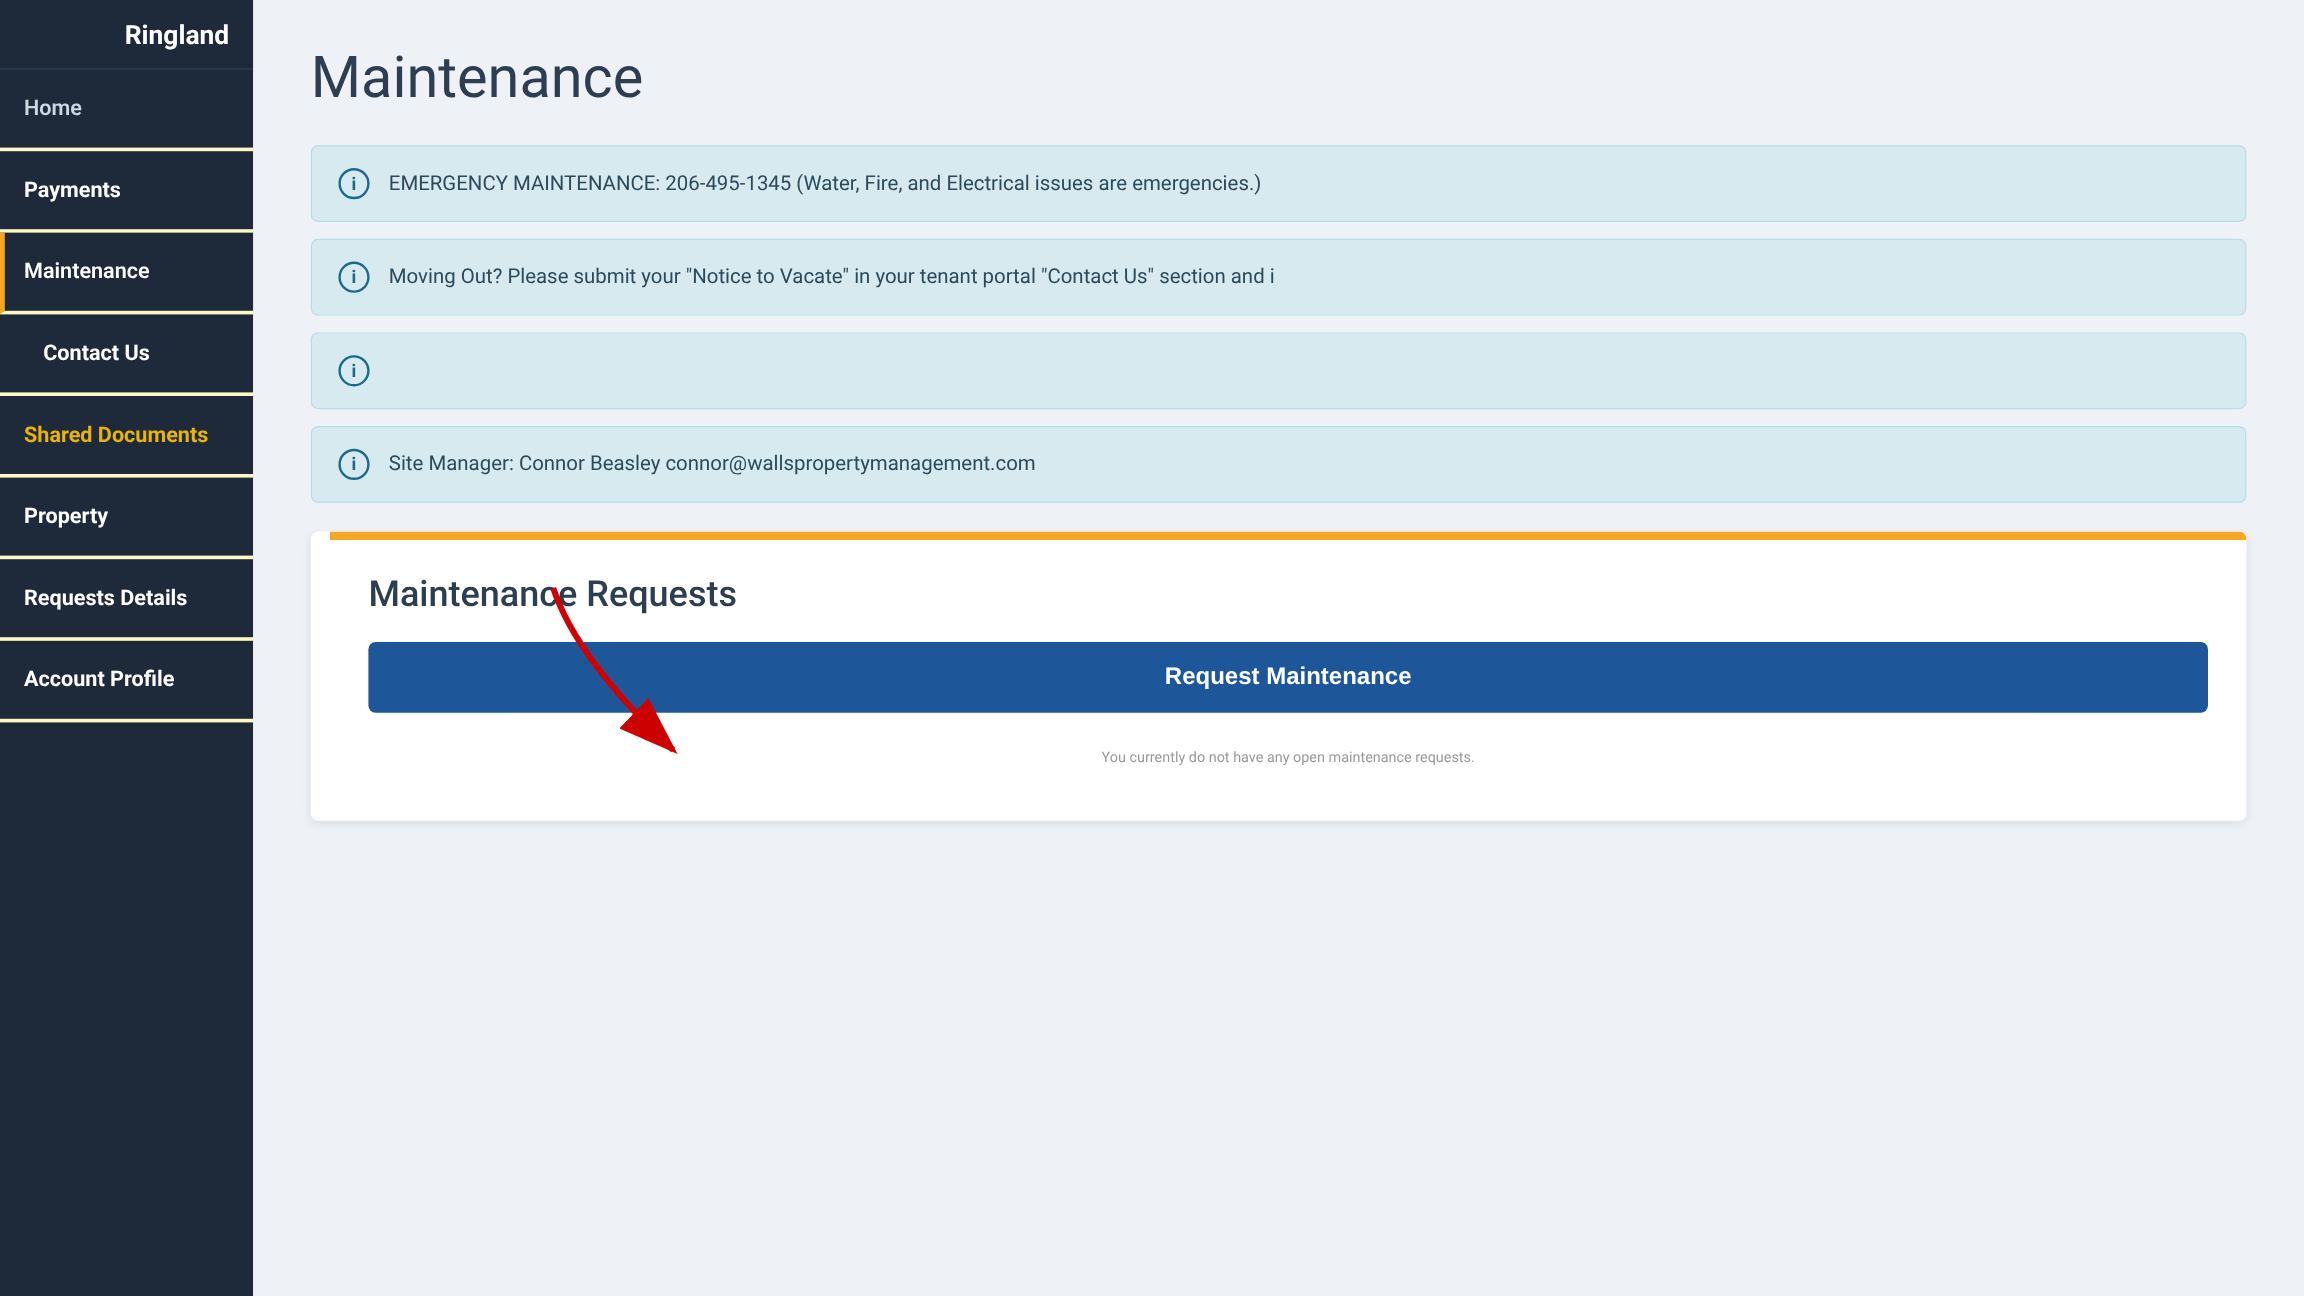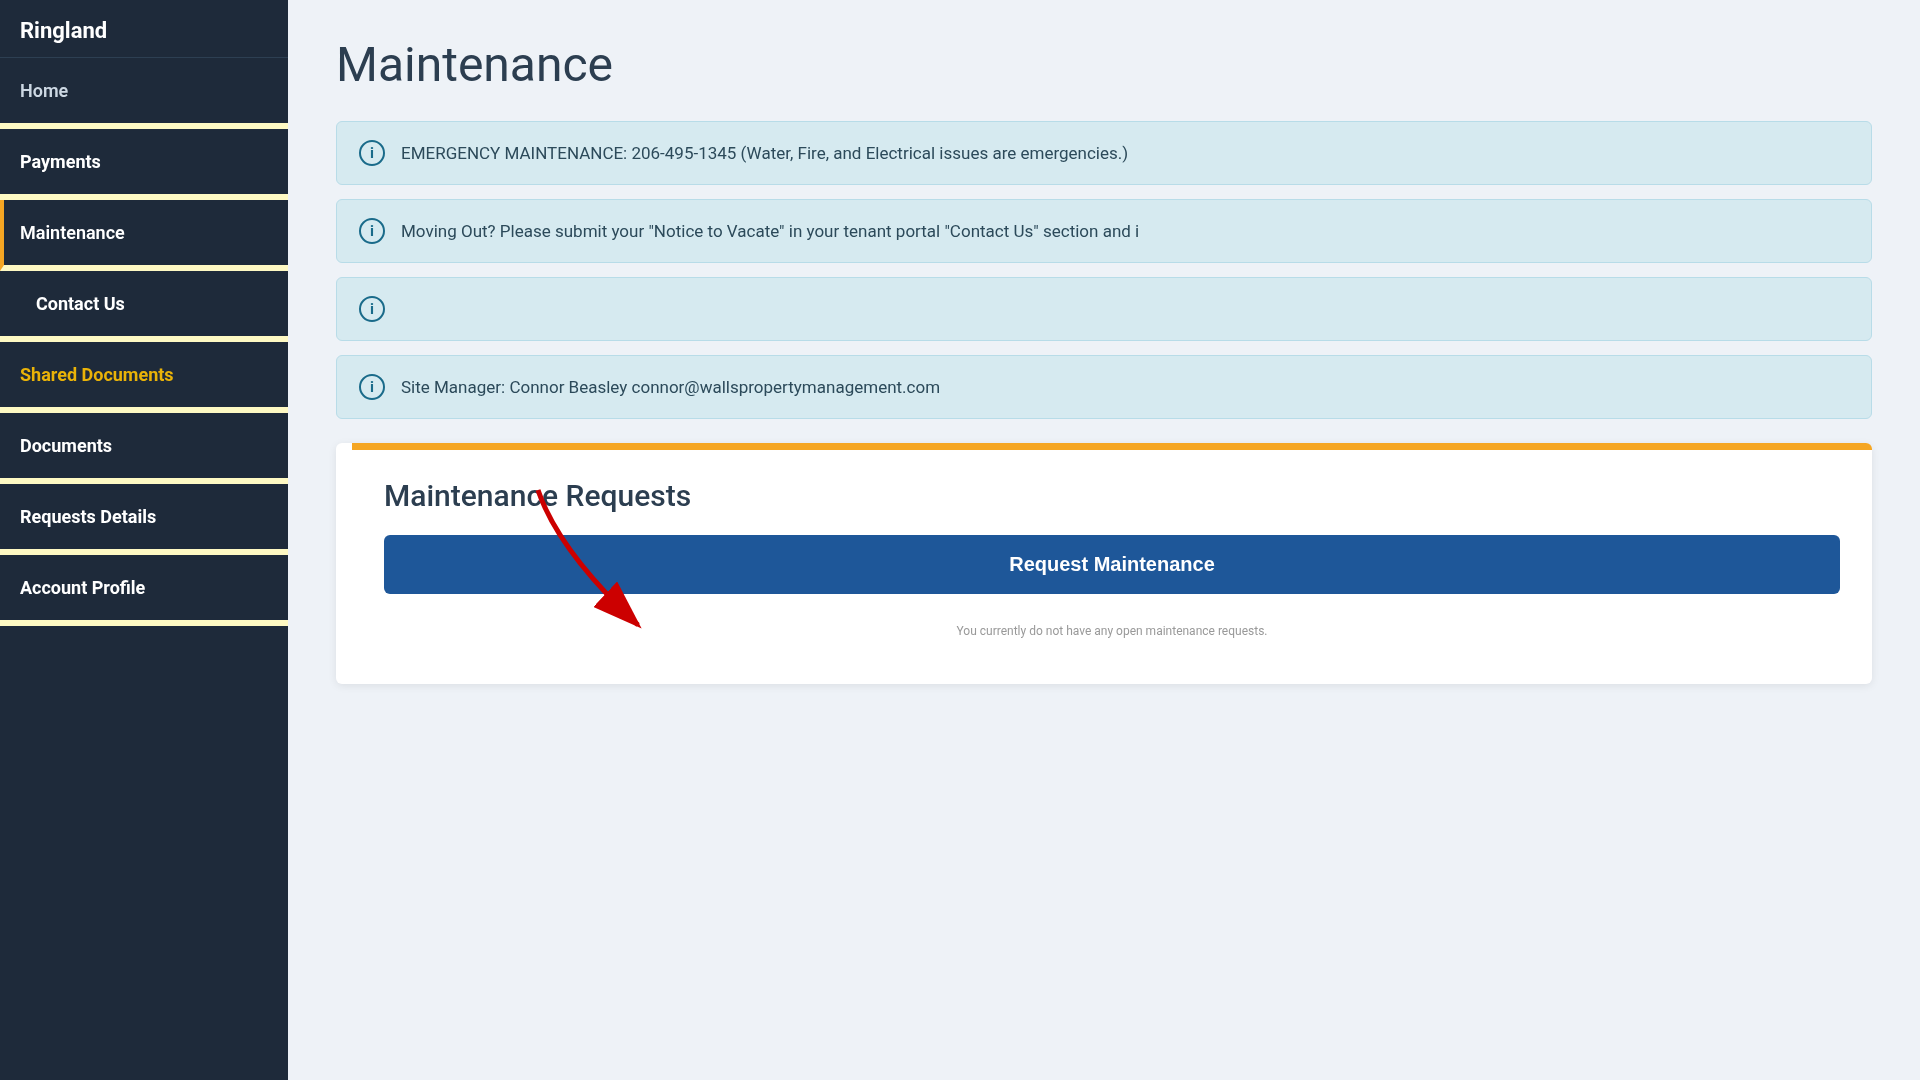--- a/index.html
+++ b/index.html
@@ -6,43 +6,44 @@
     body {
       font-family: -apple-system, BlinkMacSystemFont, 'Segoe UI', Roboto, sans-serif;
       display: flex;
       width: 1920px;
       min-height: 1080px;
       background: #eef2f7;
     }
 
     
     .sidebar {
-      width: 288px;
+      width: 211px;
       min-height: 1080px;
       background: #1e2a3a;
       display: flex;
       flex-direction: column;
       flex-shrink: 0;
+      text-align: right;
     }
     .sidebar-logo {
       background: #1e2a3a;
       padding: 18px 20px 14px 20px;
       font-size: 22px;
       font-weight: 700;
       color: #fff;
       border-bottom: 1px solid #2d3f52;
     }
     .sidebar-nav-item {
       display: flex;
       align-items: center;
       padding: 22px 20px;
       color: #cdd8e3;
       font-size: 18px;
       font-weight: 600;
-      border-bottom: 6px solid #fef9c3;
+      border-bottom: 3px solid #fef9c3;
       cursor: pointer;
       position: relative;
       text-decoration: none;
     }
     .sidebar-nav-item.active {
       background: #1e2a3a;
       color: #fff;
       border-left: 4px solid #f5a623;
       padding-left: 16px;
     }
@@ -157,21 +158,21 @@
   <div class="sidebar-nav-item active">
     <span>Maintenance</span>
   </div>
   <div class="sidebar-nav-item" style="font-weight:700;color:#fff;padding-left:36px;">
     <span>Contact Us</span>
   </div>
   <div class="sidebar-nav-item" style="font-weight:700;color:#eab308;">
     <span>Shared Documents</span>
   </div>
   <div class="sidebar-nav-item" style="font-weight:700;color:#fff;">
-    <span>Documents</span>
+    <span>Property</span>
   </div>
   <div class="sidebar-nav-item" style="font-weight:700;color:#fff;">
     <span>Requests Details</span>
   </div>
   <div class="sidebar-nav-item" style="font-weight:700;color:#fff;">
     <span>Account Profile</span>
   </div>
 </div>
 
 <div class="main-content" style="position:relative;">

